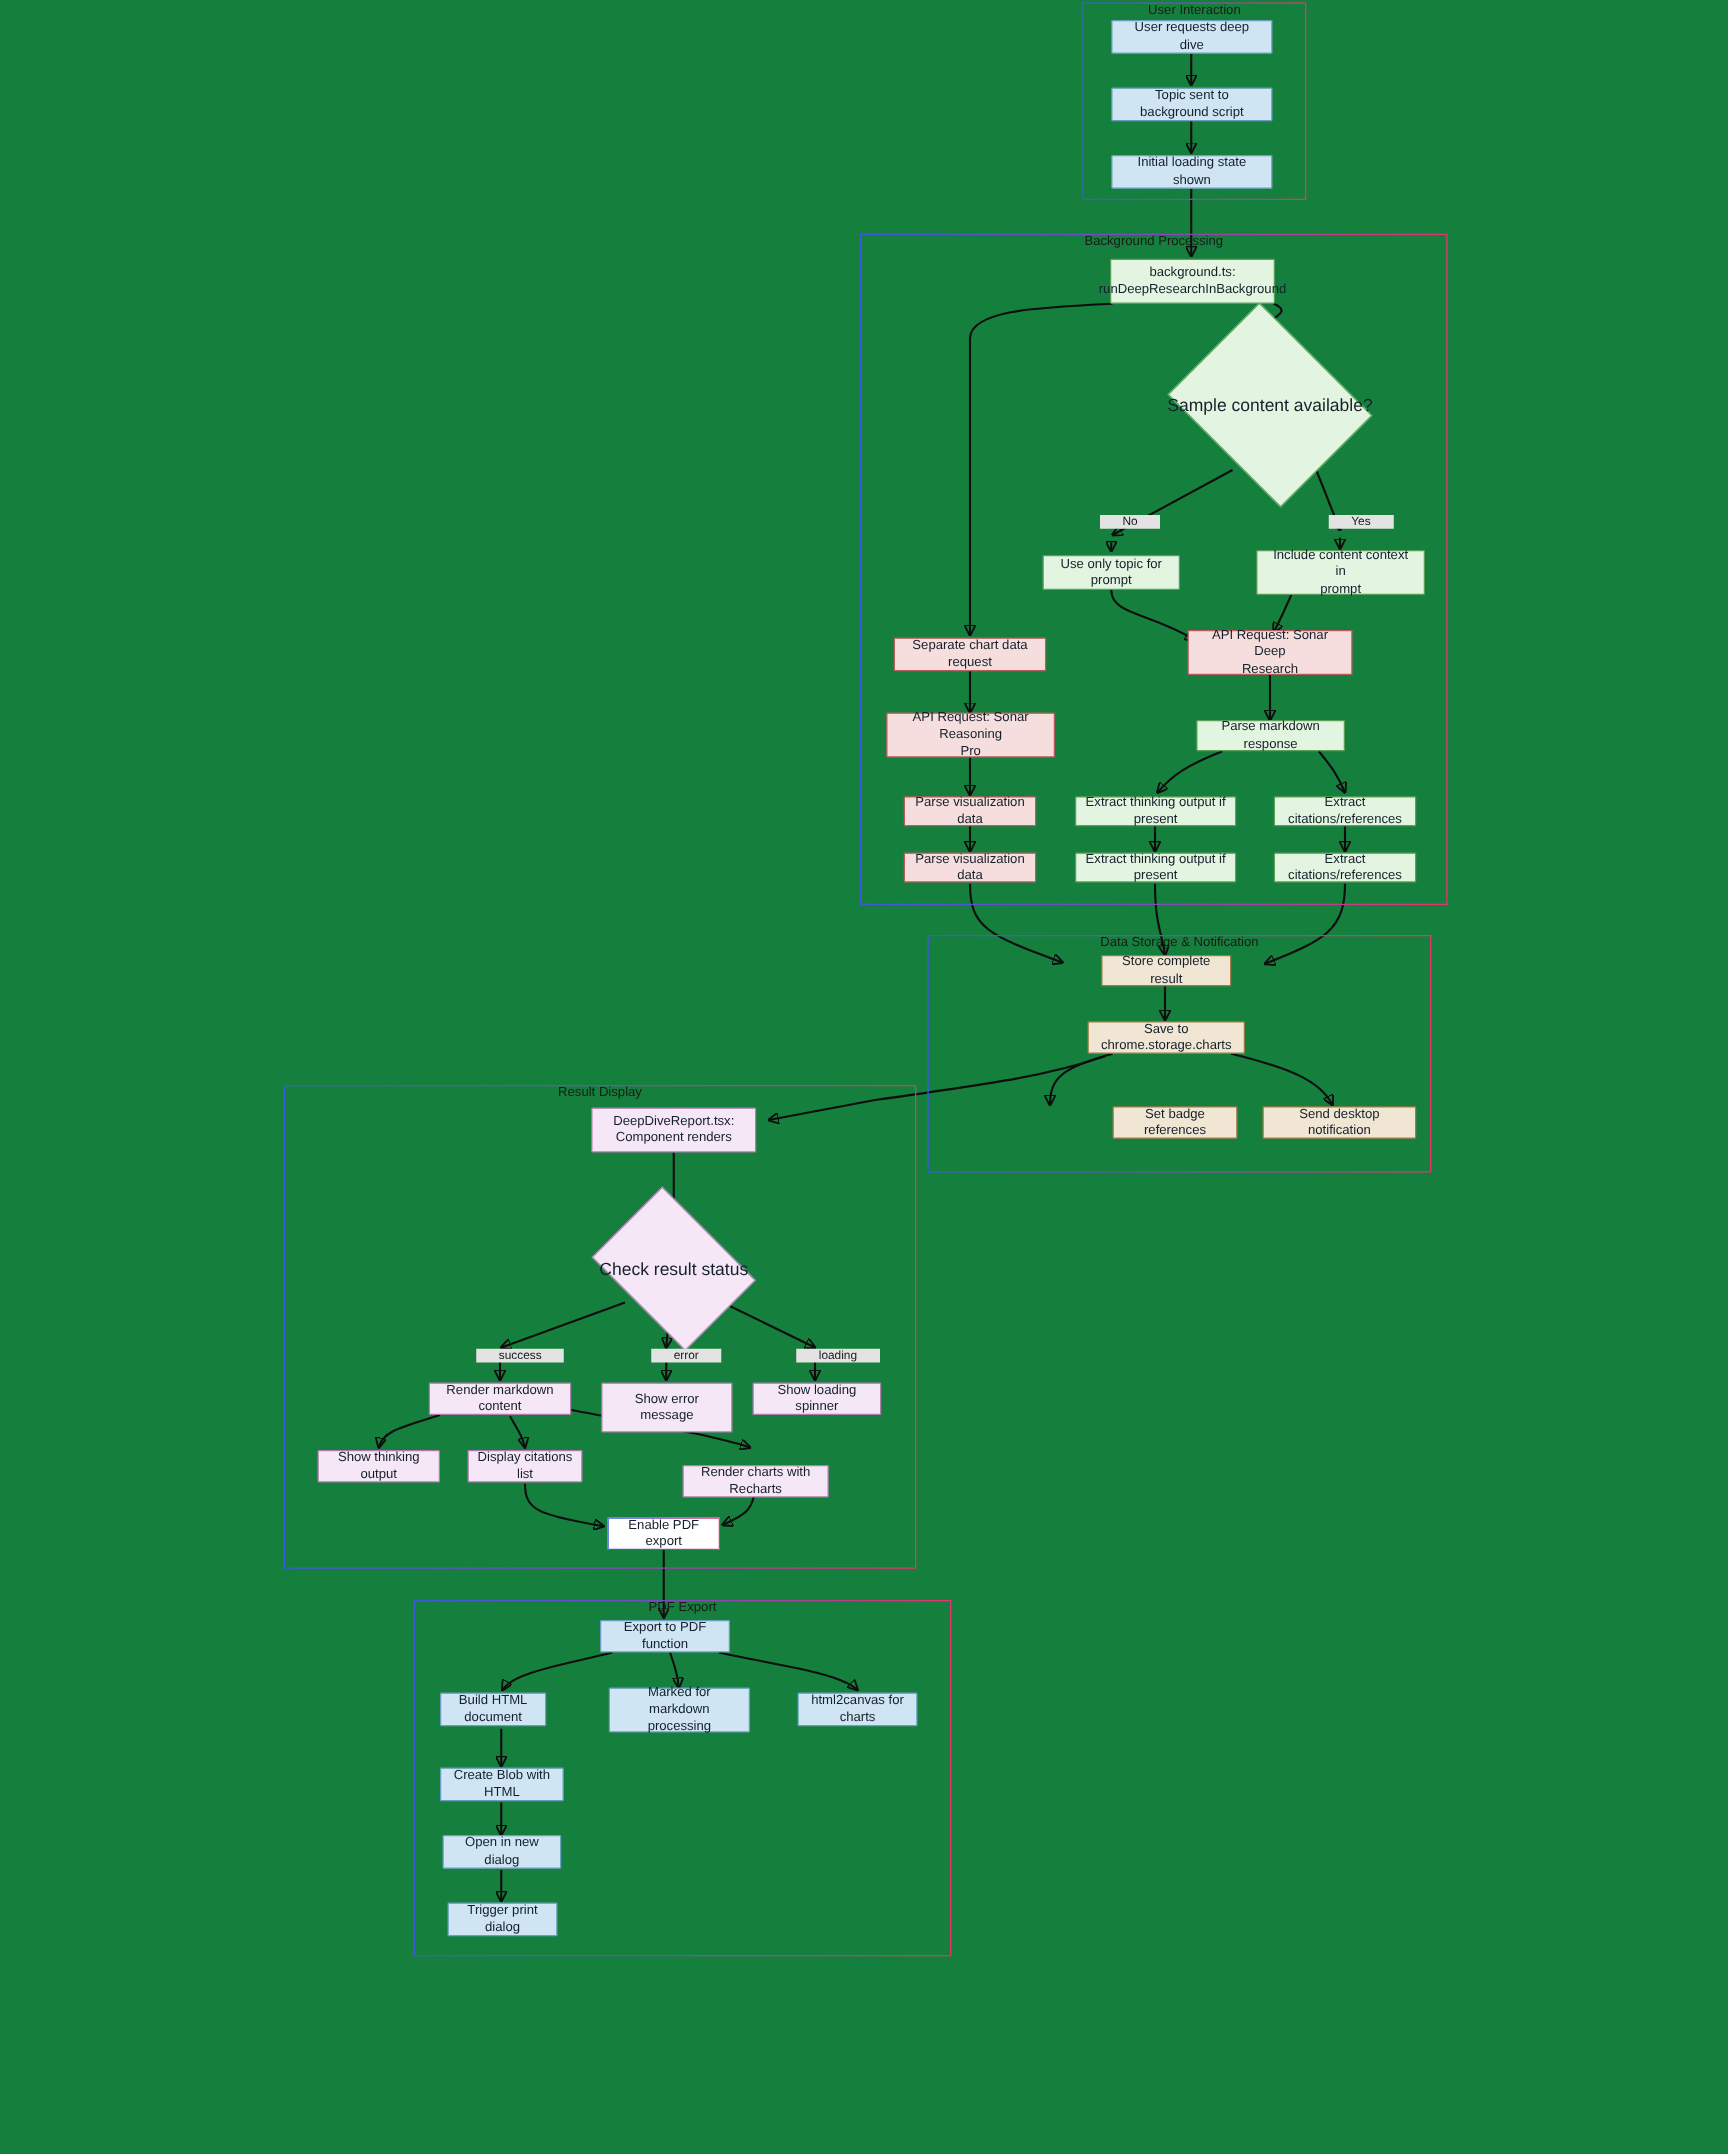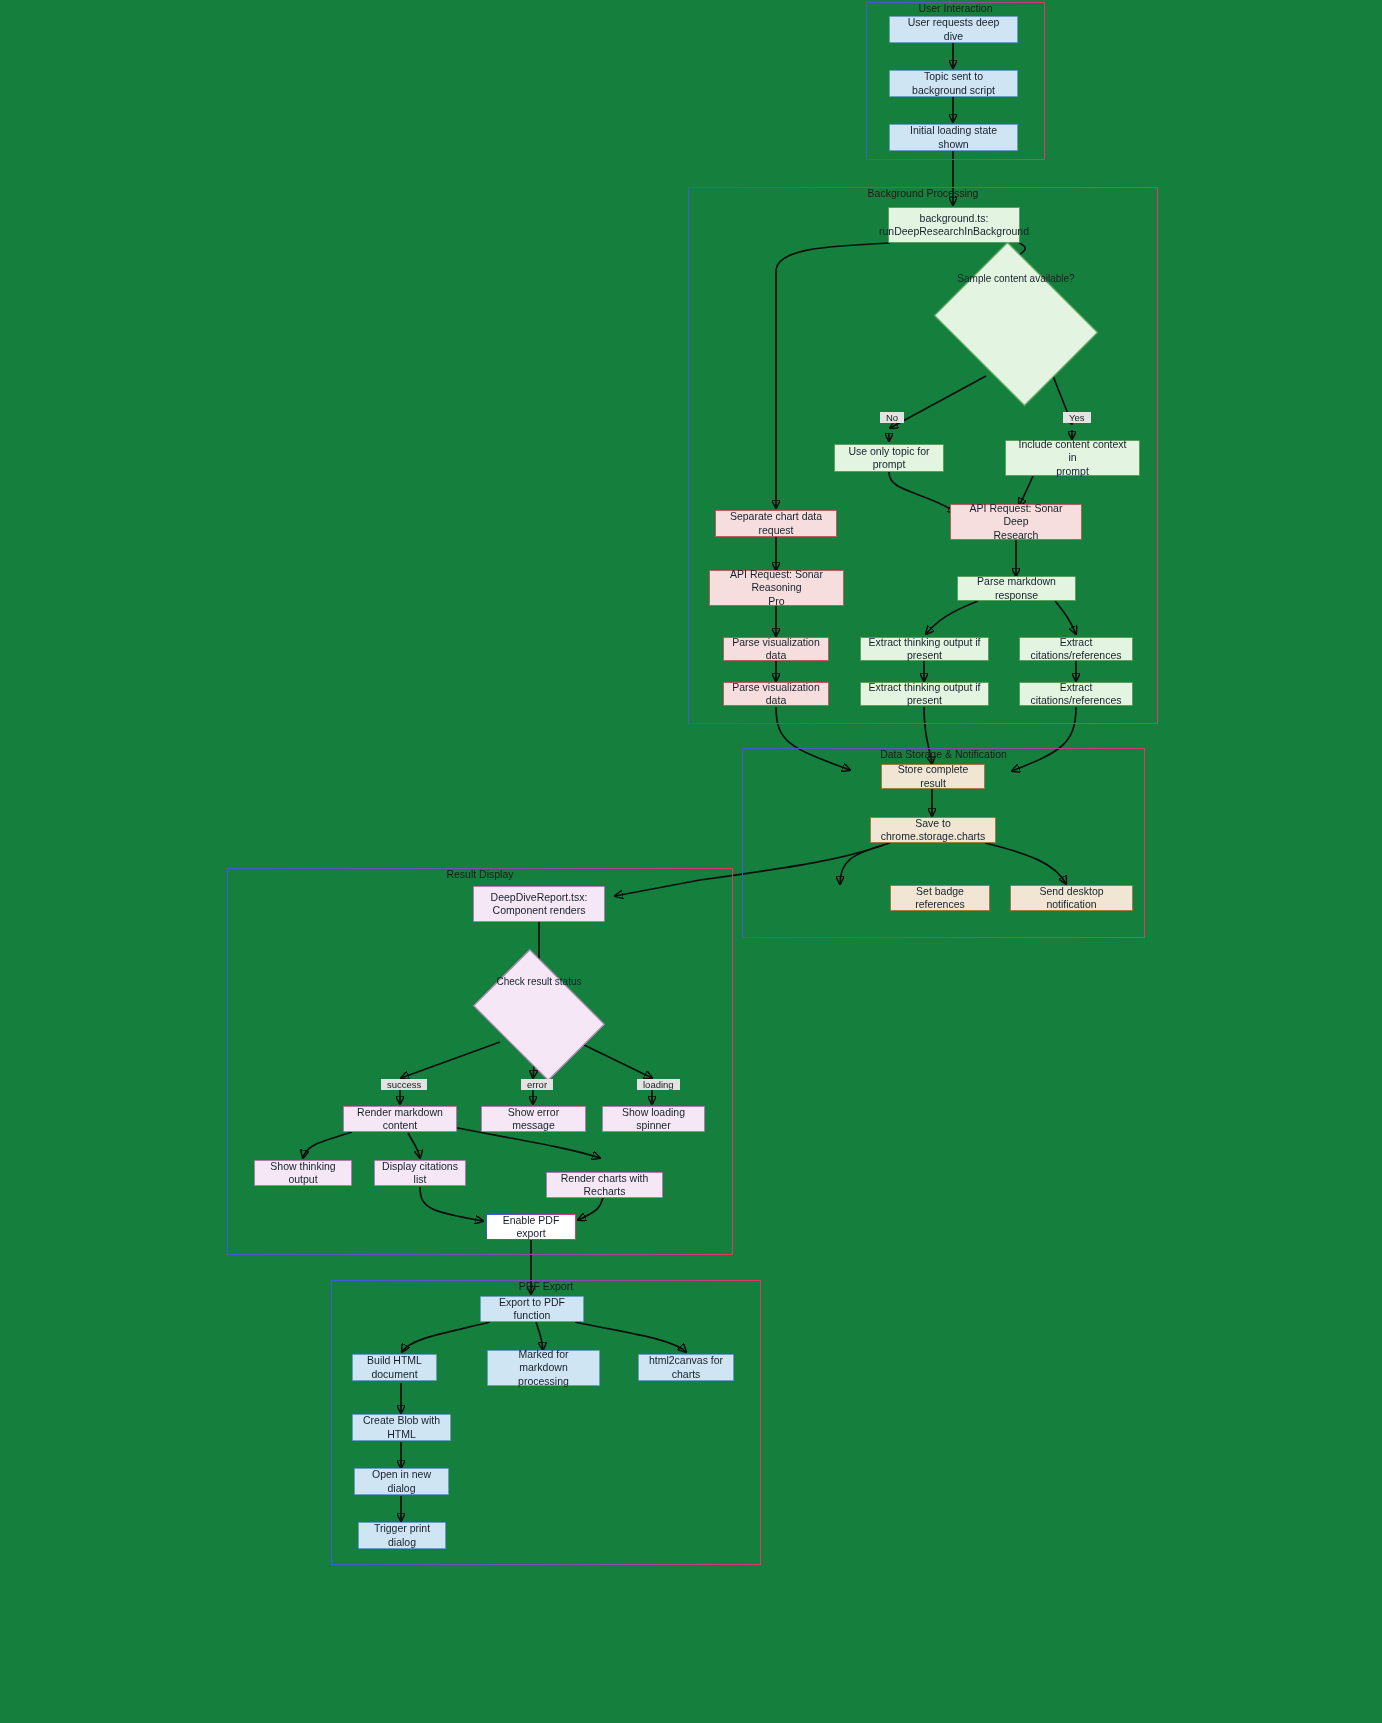--- a/index.html
+++ b/index.html
@@ -62,24 +62,24 @@
     content:"";
     position:absolute;inset:0;
     border:1.3px solid;
     border-image:linear-gradient(90deg,#3b5bdb 0%,#7b4bbf 50%,#e8336d 100%) 1;
     pointer-events:none;
   }
   
   .diamond{
     position:absolute;
     display:flex;
-    align-items:flex-start;
+    align-items:center;
     justify-content:center;
     text-align:center;
-    font-size:10px;
+    font-size:14px;
     line-height:13px;
     color:#15202b;
   }
   .diamond .dshape{
     position:absolute;
     inset:0;
     transform:rotate(45deg);
     border-width:1.2px;
     border-style:solid;
     box-sizing:border-box;
@@ -87,21 +87,21 @@
   .diamond .dlabel{position:relative;z-index:2;white-space:nowrap;}
   .d-green .dshape {background:#e3f5e1;border-color:#5aa05a;}
   .d-purple .dshape{background:#f6e7f6;border-color:#b07cb0;}
   
   .edge-label{
     position:absolute;
     font-size:9.5px;
     line-height:11px;
     background:#e3e3e3;
     color:#1a1a1a;
-    padding:0 6px;
+    padding:0 18px;
     white-space:nowrap;
     text-align:right;
   }
   
   #edges{position:absolute;left:0;top:0;width:1382px;height:1723px;pointer-events:none;}
   #edges path{fill:none;stroke:#0e0e0e;stroke-width:1.7px;}
 </style>
 </head>
 <body>
 
@@ -322,21 +322,21 @@
   <div class="edge-label" style="left:521px;top:1079px;">
     <span>error</span>
   </div>
   <div class="edge-label" style="left:637px;top:1079px;">
     <span>loading</span>
   </div>
 
   <div class="node n-purple" style="left:343px;top:1106px;width:114px;height:26px;">
     <span>Render markdown content</span>
   </div>
-  <div class="node n-purple" style="left:481px;top:1106px;width:105px;height:26px;">
+  <div class="node n-purple" style="left:481px;top:1106px;width:105px;height:40px;">
     <span>Show error message</span>
   </div>
   <div class="node n-purple" style="left:602px;top:1106px;width:103px;height:26px;">
     <span>Show loading spinner</span>
   </div>
 
   <div class="node n-purple" style="left:254px;top:1160px;width:98px;height:26px;">
     <span>Show thinking output</span>
   </div>
   <div class="node n-purple" style="left:374px;top:1160px;width:92px;height:26px;">

